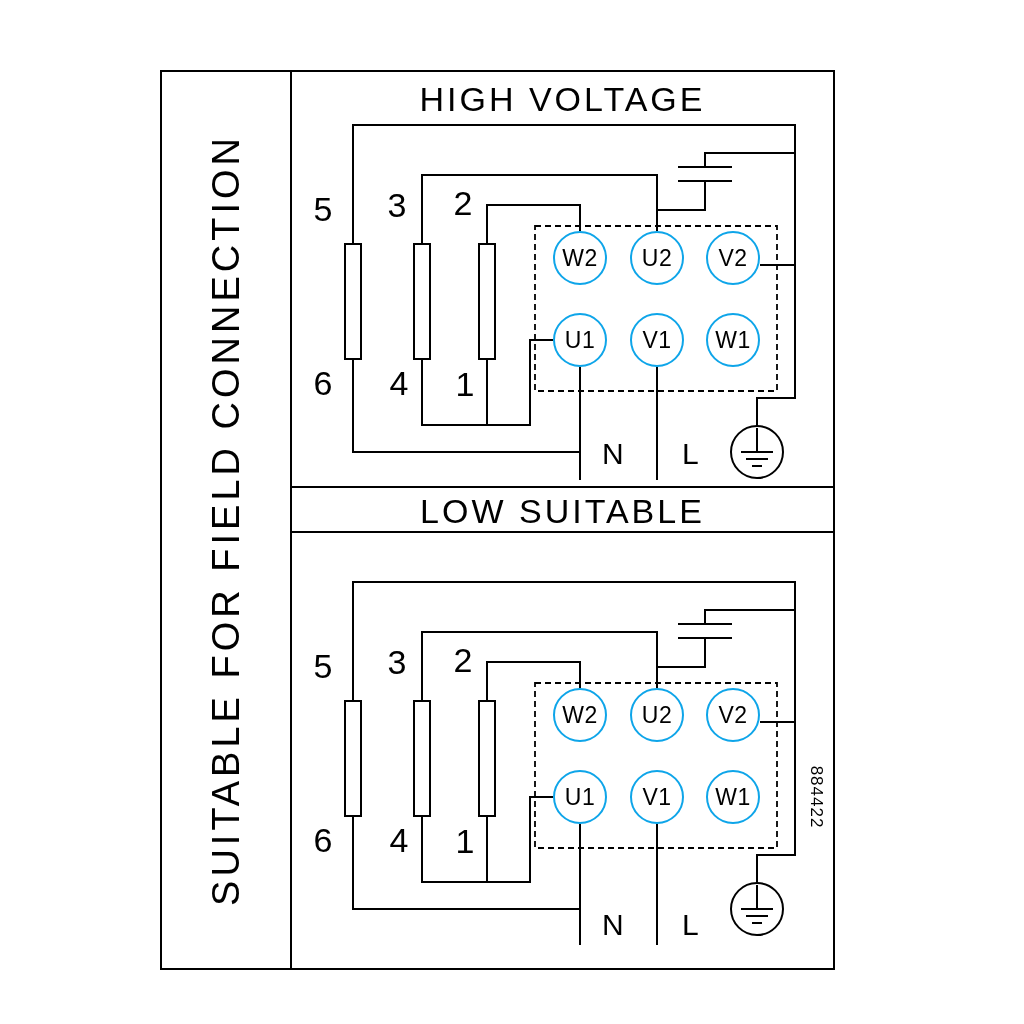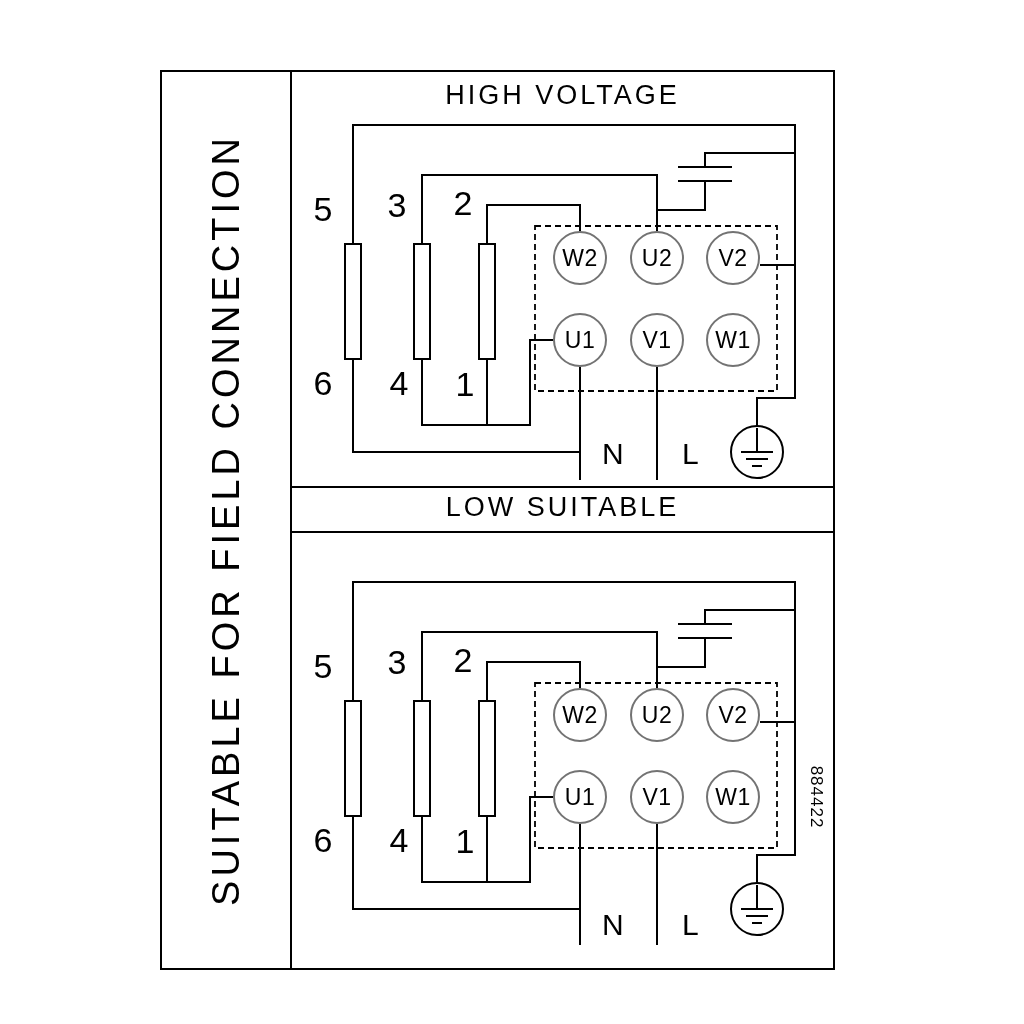--- a/index.html
+++ b/index.html
@@ -4,33 +4,33 @@
 <style>
   html,body { margin:0; padding:0; }
   #stage {
     position:relative; width:1024px; height:1024px;
     background:#ffffff; overflow:hidden;
     font-family:"Liberation Sans", sans-serif; color:#000;
   }
   svg { position:absolute; left:0; top:0; }
   .terminal {
     position:absolute; width:50px; height:50px;
-    border:2px solid #737373; border-radius:50%; background:#fff;
+    border:2px solid #0ea5e9; border-radius:50%; background:#fff;
     display:flex; align-items:center; justify-content:center;
     font-size:23px; letter-spacing:0.5px;
   }
   .linkbar {
     position:absolute; width:14px; height:113px;
     border:2px solid #000; background:#fff;
   }
   .num { position:absolute; font-size:34px; width:34px; text-align:center; }
   .nl  { position:absolute; font-size:30px; }
   .title {
     position:absolute; left:290px; width:545px; text-align:center;
-    font-size:27px; letter-spacing:3px; white-space:nowrap;
+    font-size:34px; letter-spacing:3px; white-space:nowrap;
   }
   .sidebar-label {
     position:absolute; left:-174px; top:488px; width:800px; height:64px;
     transform:rotate(-90deg); text-align:center;
     font-size:38px; letter-spacing:4px; line-height:64px; white-space:nowrap;
   }
   .drawing-number {
     position:absolute; left:756px; top:786px; width:120px; height:22px;
     transform:rotate(90deg); text-align:center;
     font-size:17px; letter-spacing:1px; line-height:22px;

